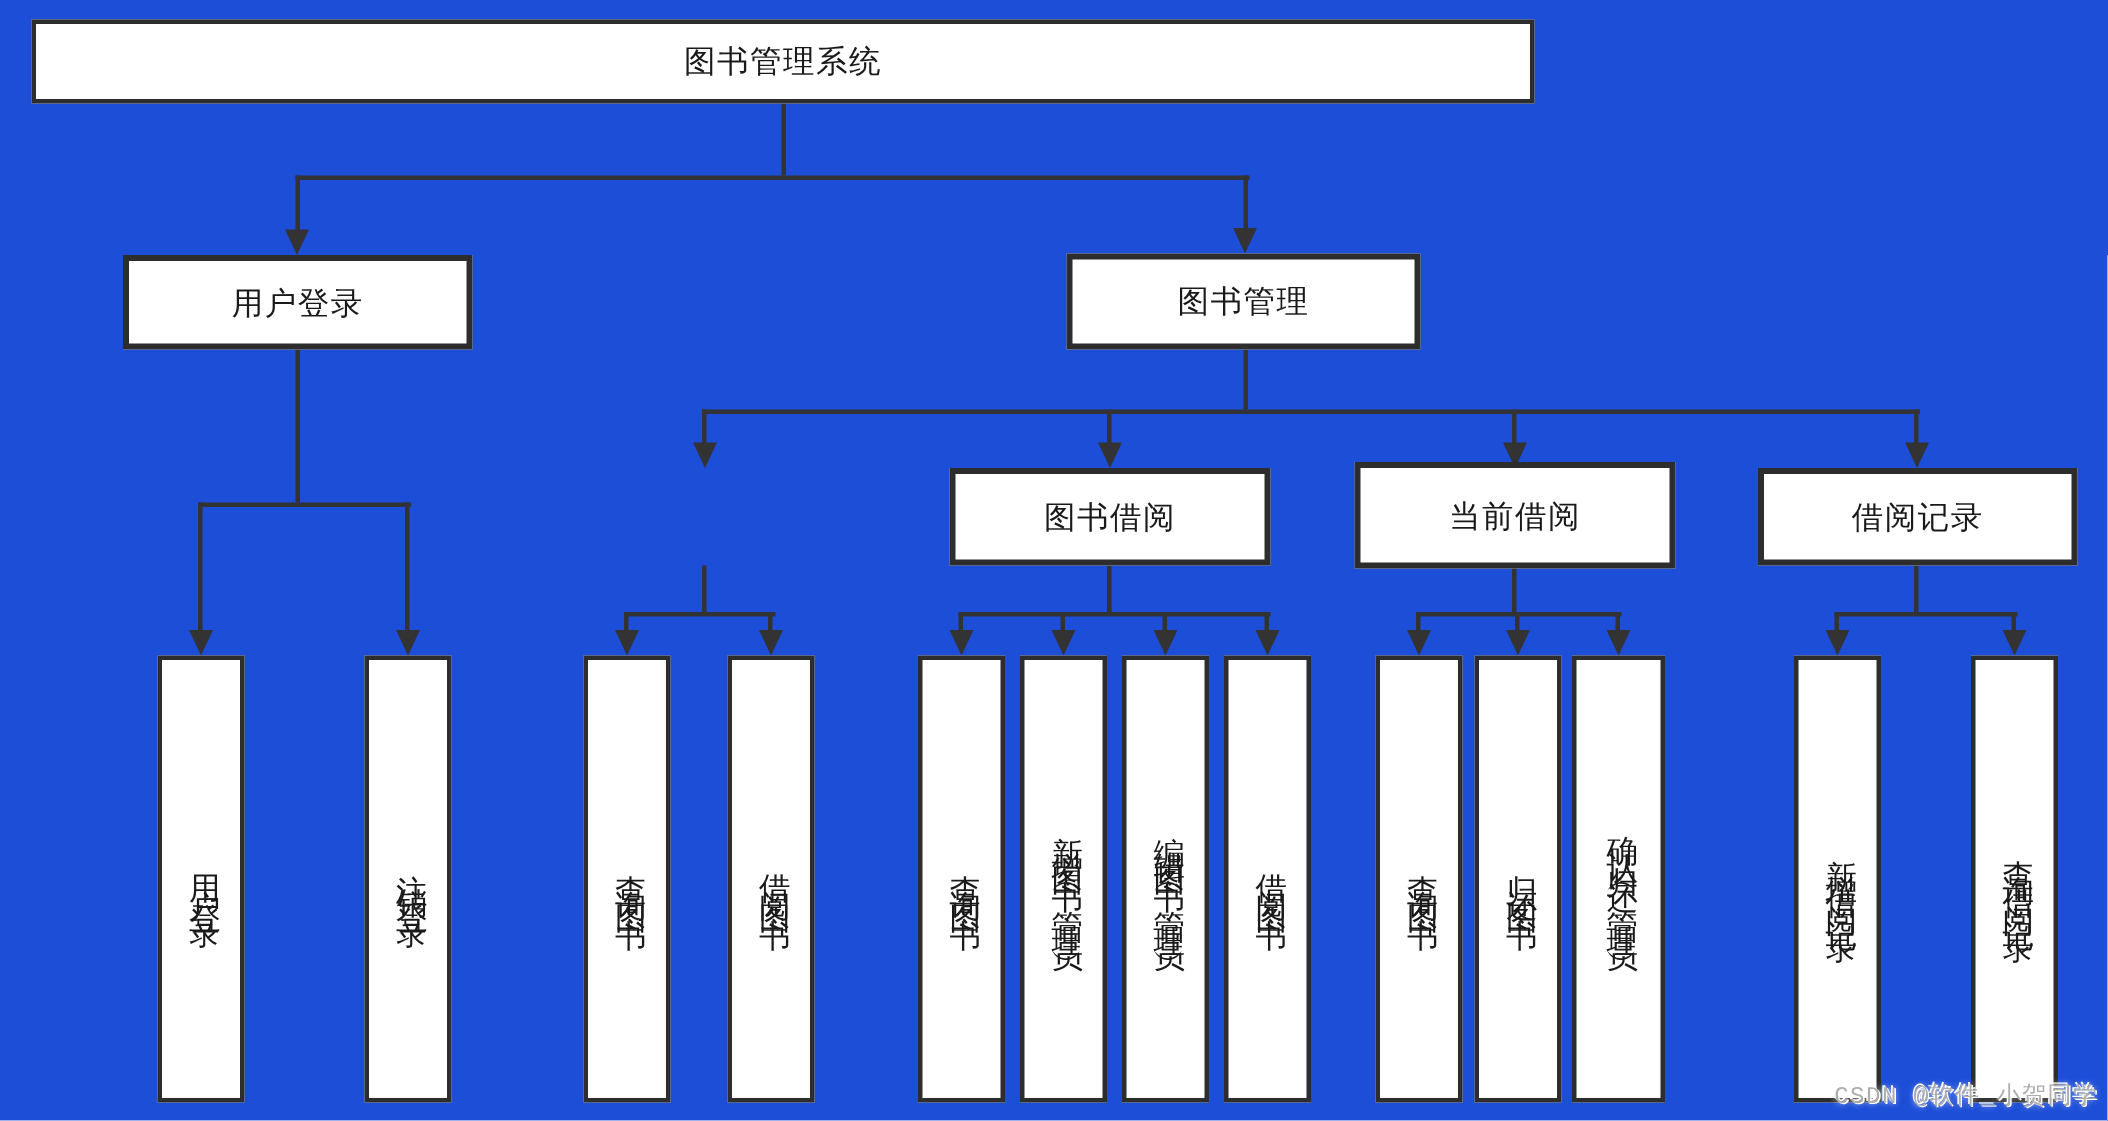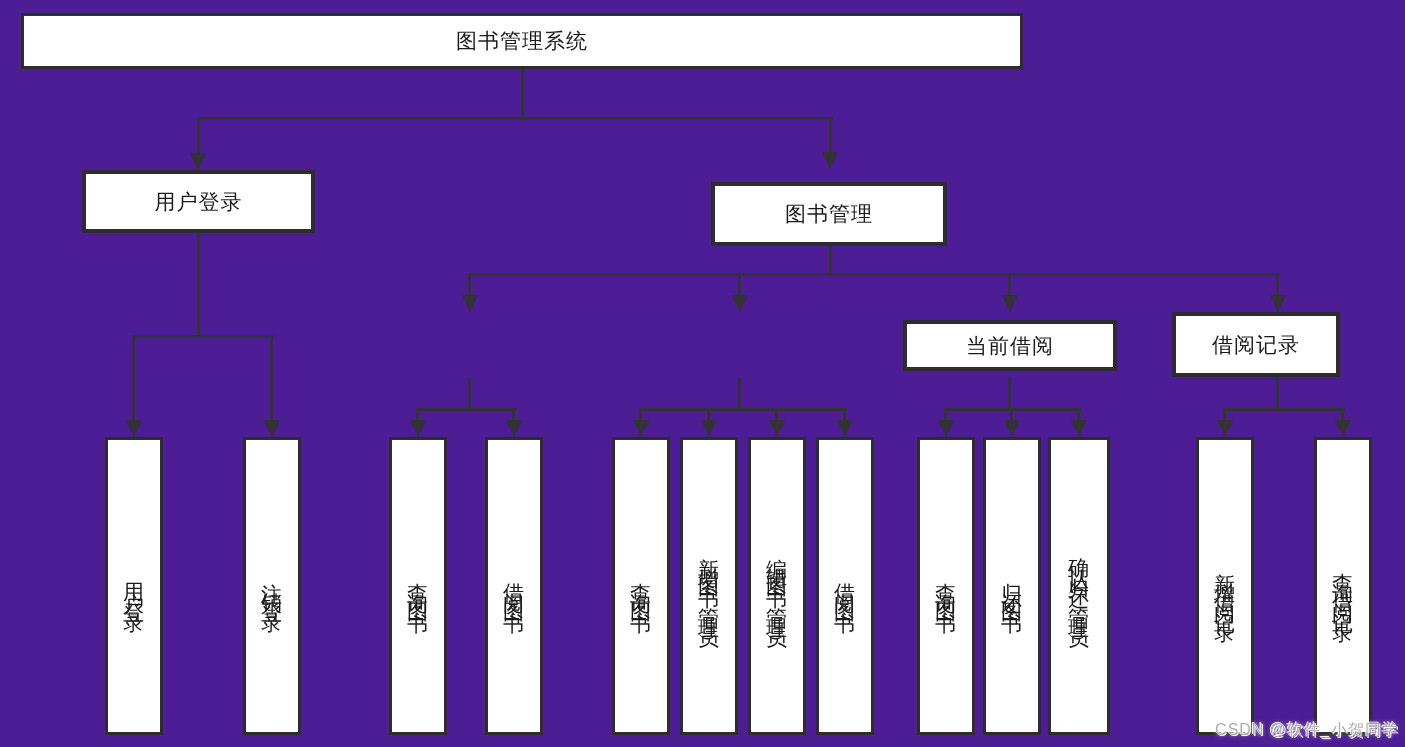--- a/index.html
+++ b/index.html
@@ -1,21 +1,21 @@
 <!DOCTYPE html>
 <html><head>
 <meta charset="utf-8">
 <style>
   html, body { margin:0; padding:0; background:#ffffff; }
   .canvas {
     position: relative;
     width: 1405px;
     height: 747px;
-    background: #4c1d95;
-    font-family: Liberation Sans, sans-serif;
+    background: #1d4ed8;
+    font-family: Liberation Mono, monospace;
     overflow: hidden;
   }
   .line { position: absolute; background: #333333; }
   .arrow {
     position: absolute;
     width: 0; height: 0;
     border-left: 8px solid transparent;
     border-right: 8px solid transparent;
     border-top: 17px solid #333333;
   }
@@ -119,28 +119,31 @@
   <div class="arrow" style="left:1217px;top:420px;"></div>
   <div class="arrow" style="left:1335px;top:420px;"></div>
 
   <div class="box h" style="left:21px;top:13px;width:1002px;height:56px;">
     <span>图书管理系统</span>
   </div>
 
   <div class="box h thick" style="left:82px;top:170px;width:233px;height:63px;">
     <span>用户登录</span>
   </div>
-  <div class="box h thick" style="left:711px;top:182px;width:236px;height:64px;">
+  <div class="box h thick" style="left:711px;top:169px;width:236px;height:64px;">
     <span>图书管理</span>
   </div>
 
-  <div class="box h thick" style="left:903px;top:320px;width:214px;height:51px;">
+  <div class="box h thick" style="left:633px;top:312px;width:214px;height:65px;">
+    <span>图书借阅</span>
+  </div>
+  <div class="box h thick" style="left:903px;top:308px;width:214px;height:71px;">
     <span>当前借阅</span>
   </div>
-  <div class="box h thick" style="left:1172px;top:312px;width:168px;height:65px;">
+  <div class="box h thick" style="left:1172px;top:312px;width:213px;height:65px;">
     <span>借阅记录</span>
   </div>
 
   <div class="box v" style="left:105px;top:437px;width:58px;height:298px;">
     <span>用户登录</span>
   </div>
   <div class="box v" style="left:243px;top:437px;width:58px;height:298px;">
     <span>注销登录</span>
   </div>
 

